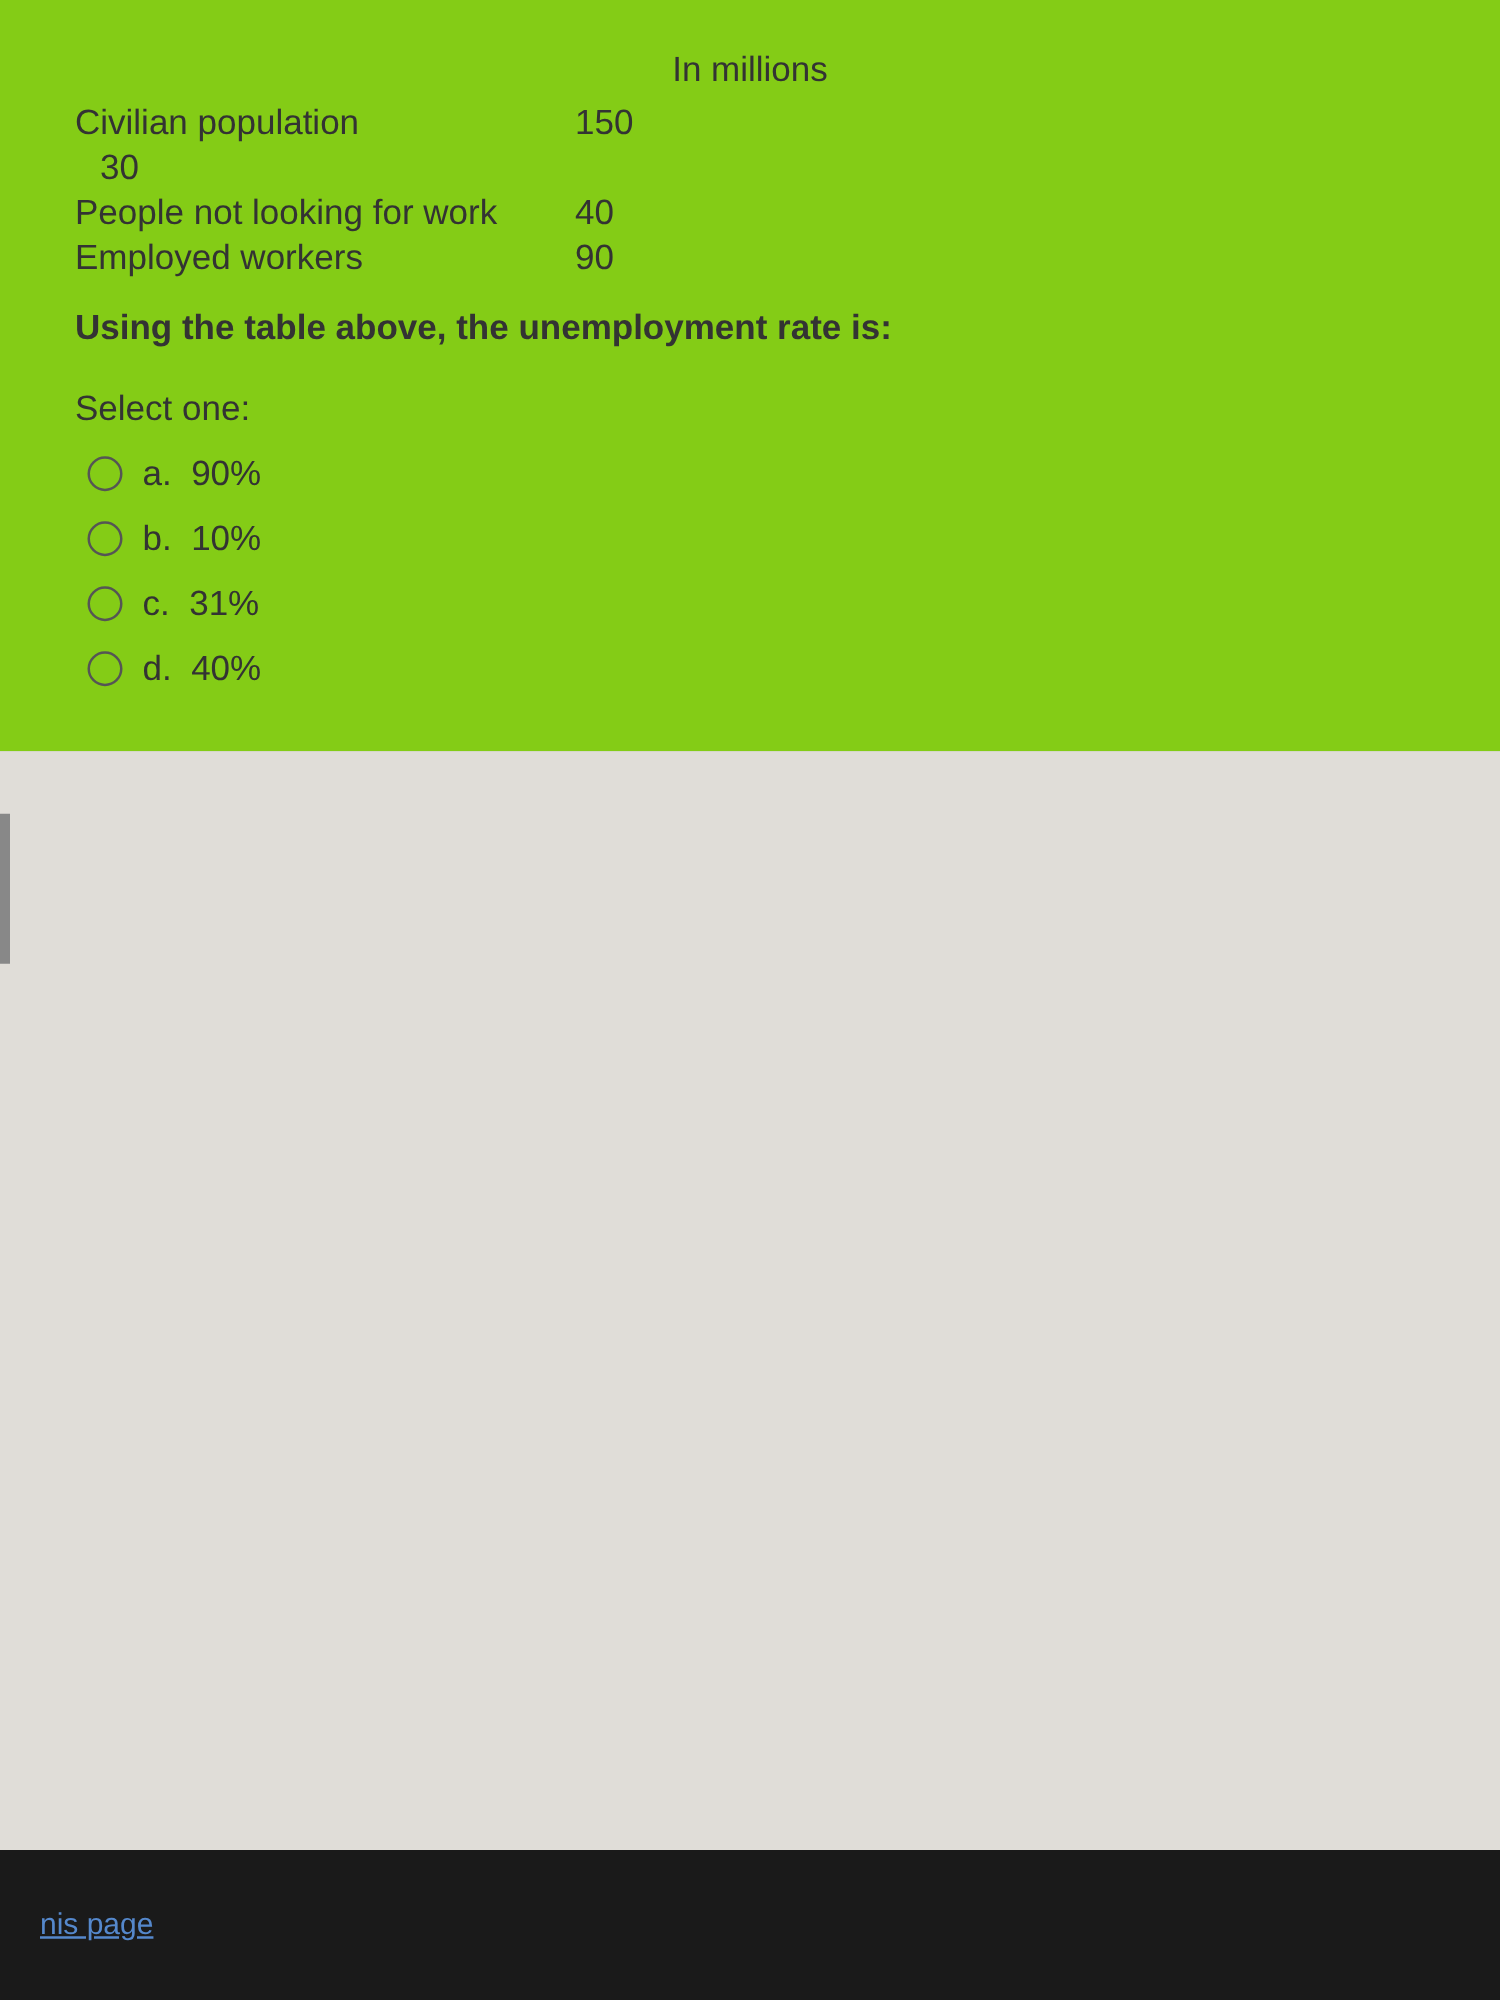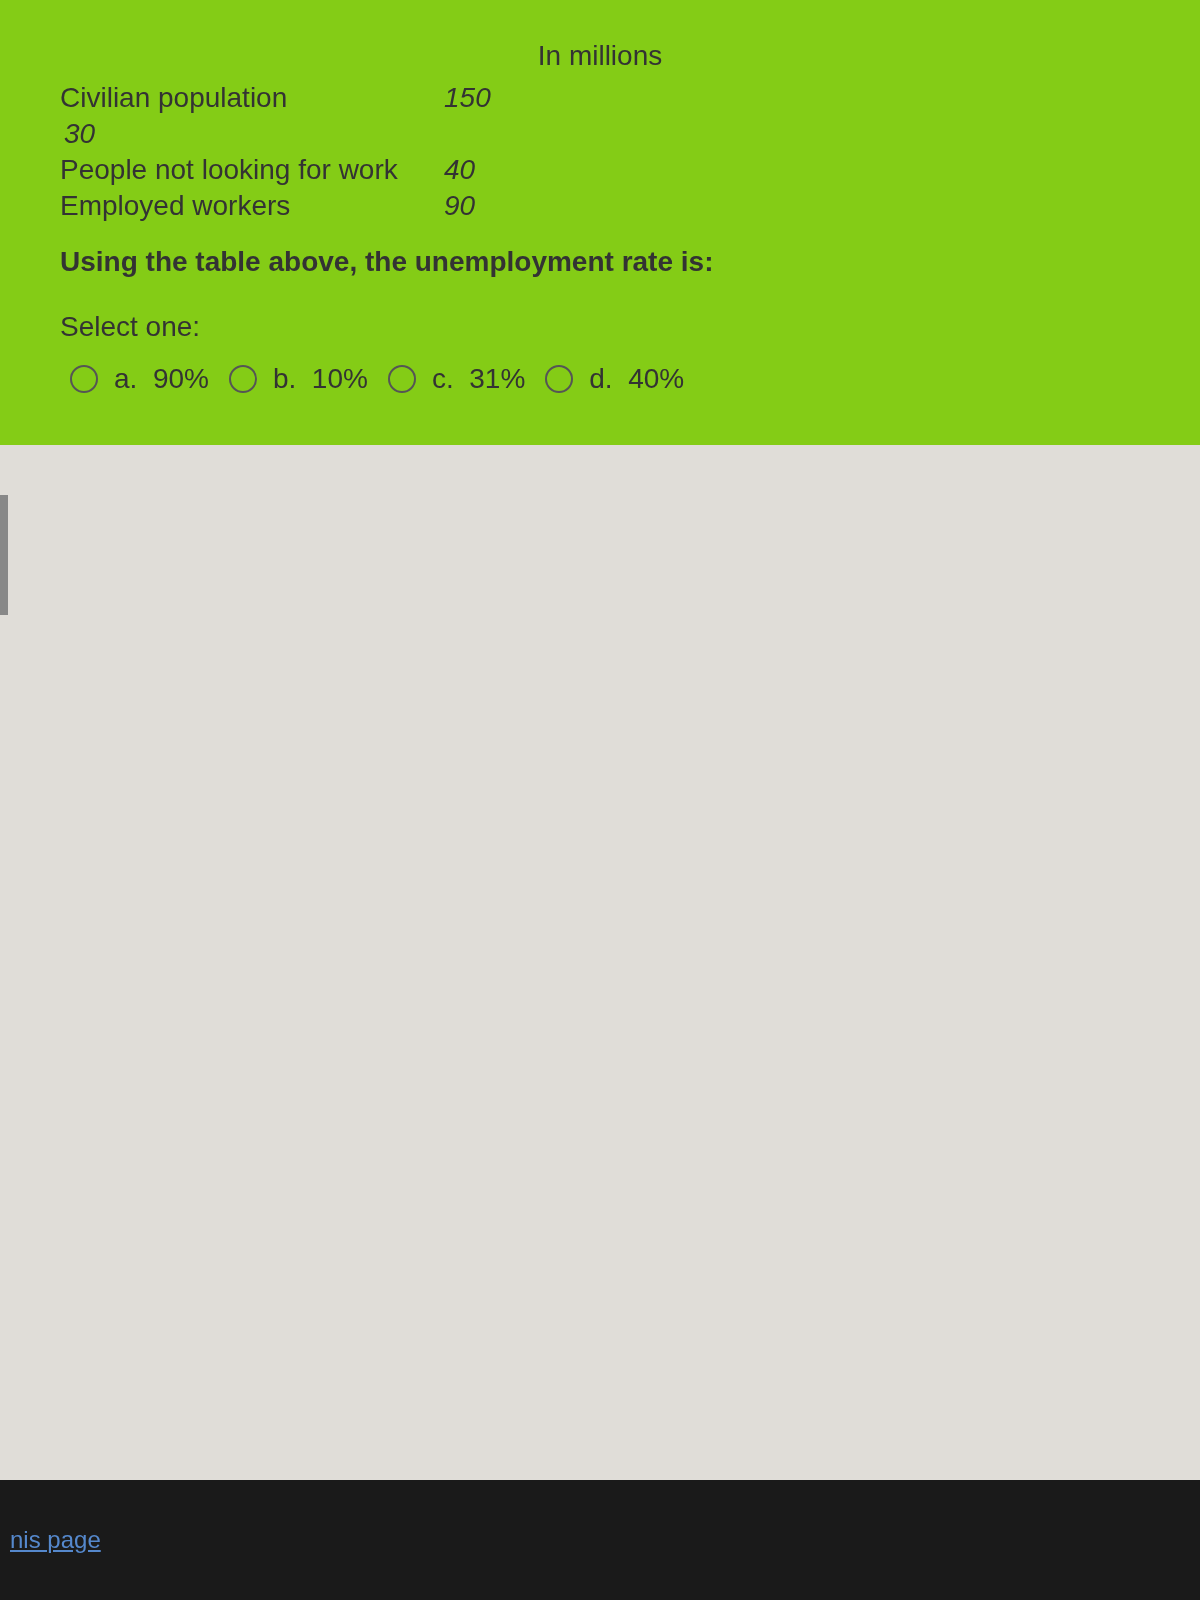--- a/index.html
+++ b/index.html
@@ -50,42 +50,41 @@
       font-size: 28px;
       color: #333;
       font-weight: normal;
       min-width: 380px;
     }
 
     .table-row-value {
       font-size: 28px;
       color: #333;
       font-weight: normal;
-      margin-left: 4px;
-      font-style: italic;
+      margin-left: 20px;
     }
 
     .question-text {
       font-size: 28px;
       color: #333;
       margin-bottom: 30px;
       line-height: 1.4;
       font-weight: bold;
     }
 
     .select-label {
       font-size: 28px;
       color: #333;
       margin-bottom: 20px;
       font-weight: normal;
     }
 
     .options-section {
       display: flex;
-      flex-direction: row;
+      flex-direction: column;
       gap: 20px;
       margin-left: 10px;
     }
 
     .option-item {
       display: flex;
       align-items: center;
       gap: 16px;
       cursor: pointer;
     }
@@ -113,21 +112,21 @@
 
     .dark-bar {
       position: absolute;
       bottom: 0;
       left: 0;
       width: 100%;
       height: 120px;
       background-color: #1a1a1a;
       display: flex;
       align-items: center;
-      padding-left: 10px;
+      padding-left: 32px;
     }
 
     .page-link {
       color: #5588cc;
       font-size: 24px;
       text-decoration: underline;
       cursor: pointer;
     }
 
     .left-accent {

